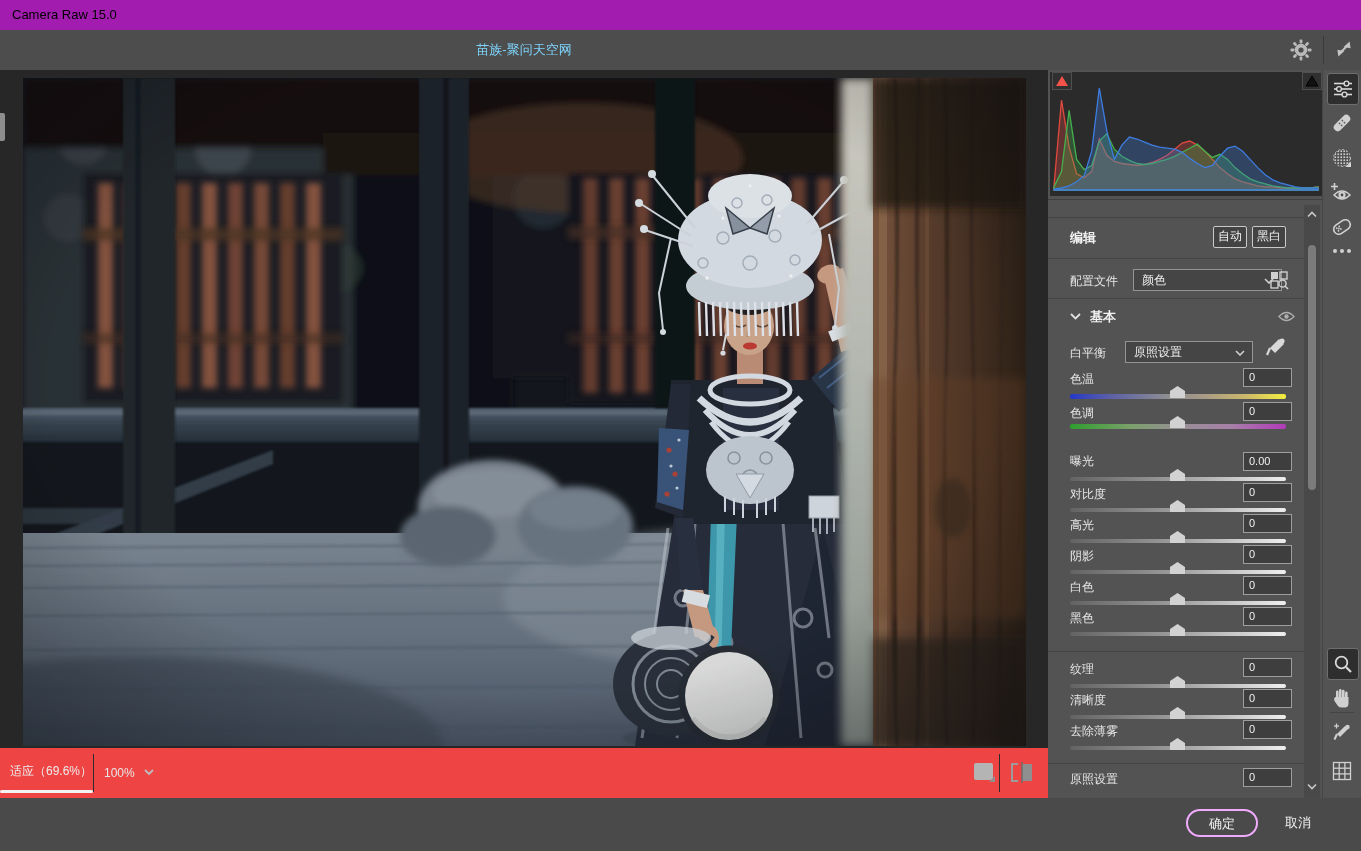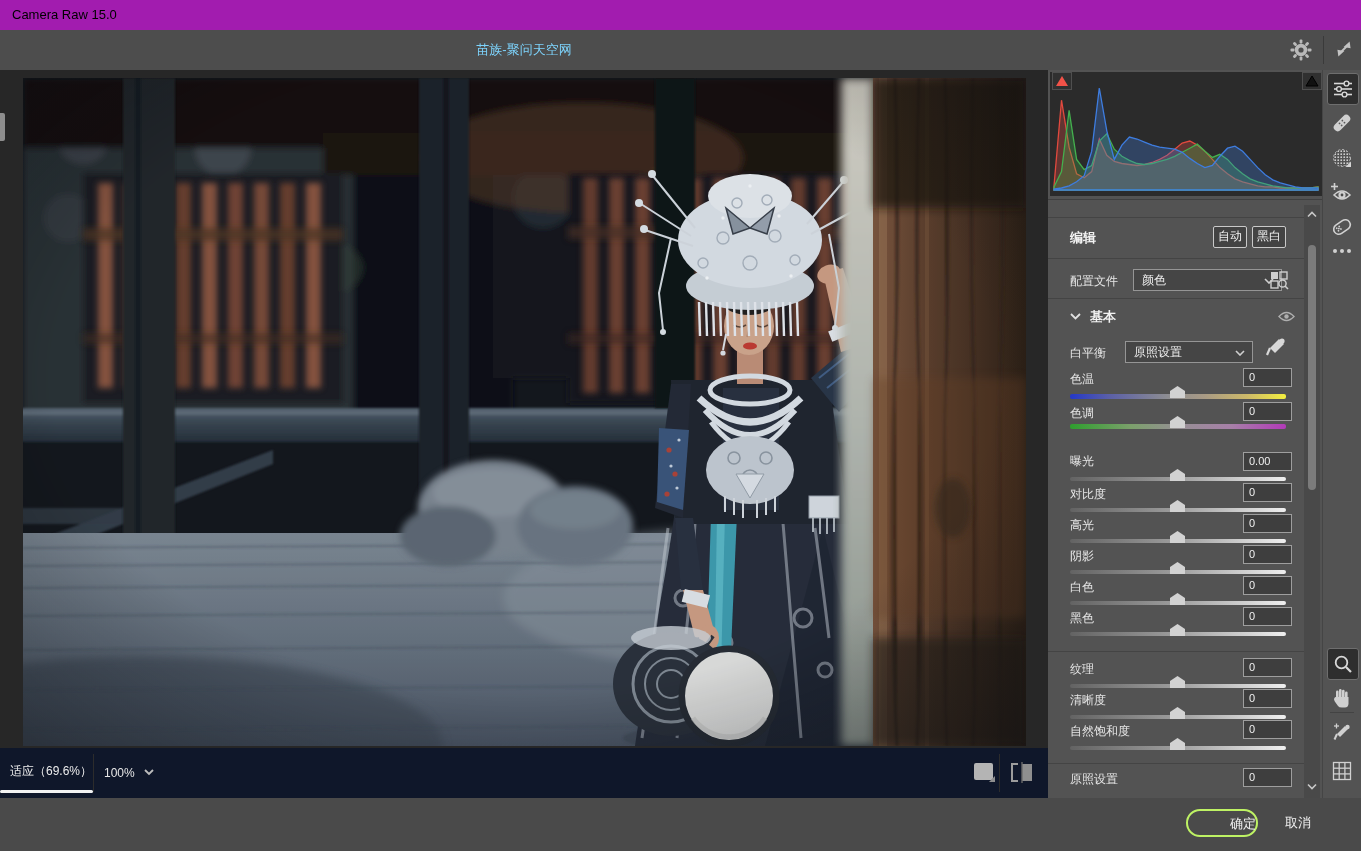--- a/index.html
+++ b/index.html
@@ -11,21 +11,21 @@
   #titlebar .t{position:absolute;left:12px;top:0;line-height:30px;font-size:13px;color:#000;}
   
   #header{left:0;top:30px;width:1361px;height:40px;background:#4d4d4d;}
   #doc-title{position:absolute;left:0;top:0;width:1048px;text-align:center;line-height:40px;font-size:13px;color:#7dd3fc;}
   .hdr-div{position:absolute;top:6px;width:1px;height:28px;background:#3a3a3a;}
   
   #preview{left:0;top:70px;width:1048px;height:678px;background:#272727;}
   #photo{position:absolute;left:23px;top:8px;width:1003px;height:668px;overflow:hidden;background:#14171c;}
   #left-notch{left:0;top:113px;width:5px;height:28px;background:#8d8d8d;border-radius:0 2px 2px 0;}
   
-  #zoombar{left:0;top:748px;width:1048px;height:50px;background:#0f172a;}
+  #zoombar{left:0;top:748px;width:1048px;height:50px;background:#ef4444;}
   #fit-tab{position:absolute;left:0;top:0;width:93px;height:50px;}
   #fit-tab .txt{position:absolute;left:10px;top:0;line-height:47px;font-size:12px;color:#ececec;white-space:nowrap;}
   #fit-tab .ul{position:absolute;left:0;bottom:5px;width:93px;height:3px;background:#f2f2f2;border-radius:2px;}
   .zb-div{position:absolute;top:6px;width:1px;height:38px;background:#2c2c2c;}
   #zoom-level{position:absolute;left:104px;top:0;line-height:50px;font-size:12px;color:#e6e6e6;}
   
   #rightside{left:1048px;top:70px;width:313px;height:728px;background:#535353;}
   #histbox{position:absolute;left:2px;top:2px;width:272px;height:124px;background:#2b2b2b;}
   .clipbox{position:absolute;top:2px;width:18px;height:16px;background:#303030;border:1px solid #4f4f4f;}
   #hist-divider{position:absolute;left:0;top:129px;width:274px;height:1px;background:#404040;}
@@ -44,21 +44,21 @@
   
   #scrollbar{position:absolute;left:256px;top:135px;width:16px;height:593px;background:#494949;}
   #scroll-thumb{position:absolute;left:4px;top:40px;width:8px;height:245px;background:#7b7b7b;border-radius:4px;}
   
   #toolbar{position:absolute;left:274px;top:0;width:39px;height:728px;background:#535353;border-left:1px solid #454545;box-sizing:border-box;}
   .tool{position:absolute;left:4px;width:30px;height:30px;display:flex;align-items:center;justify-content:center;}
   .tool.sel{background:#2e2e2e;border:1px solid #6e6e6e;border-radius:3px;}
   .tb-div{position:absolute;left:7px;width:24px;height:1px;background:#434343;}
   
   #bottombar{left:0;top:798px;width:1361px;height:53px;background:#4a4a4a;}
-  #ok-btn{position:absolute;left:1186px;top:11px;width:72px;height:28px;border:2px solid #bef264;border-radius:15px;color:#f2f2f2;font-size:13px;line-height:25px;text-align:right;box-sizing:border-box;background:transparent;}
+  #ok-btn{position:absolute;left:1186px;top:11px;width:72px;height:28px;border:2px solid #f0abfc;border-radius:15px;color:#f2f2f2;font-size:13px;line-height:25px;text-align:center;box-sizing:border-box;background:transparent;}
   #cancel-btn{position:absolute;left:1285px;top:11px;height:28px;color:#f2f2f2;font-size:13px;line-height:28px;}
   svg{display:block;}
 </style>
 </head>
 <body>
 
 <div class="app">
 
   <div class="abs" id="titlebar">
     <div class="t">Camera Raw 15.0</div>
@@ -553,21 +553,21 @@
           <div class="track" style="top: 427px;"></div>
           <div class="thumb" style="top: 419px;"></div>
           <div class="lbl" style="top: 456px;">纹理</div>
           <div class="vbox" style="top: 453px;">0</div>
           <div class="track" style="top: 479px;"></div>
           <div class="thumb" style="top: 471px;"></div>
           <div class="lbl" style="top: 487px;">清晰度</div>
           <div class="vbox" style="top: 484px;">0</div>
           <div class="track" style="top: 510px;"></div>
           <div class="thumb" style="top: 502px;"></div>
-          <div class="lbl" style="top: 518px;">自然饱和度</div>
+          <div class="lbl" style="top: 518px;">去除薄雾</div>
           <div class="vbox" style="top: 515px;">0</div>
           <div class="track" style="top: 541px;"></div>
           <div class="thumb" style="top: 533px;"></div>
           <div class="lbl" style="top: 566px;">原照设置</div>
           <div class="vbox" style="top: 563px;">0</div>
         </div>
       <div class="pdiv" style="top:446px;"></div>
       <div class="pdiv" style="top:558px;"></div>
     </div>
 

